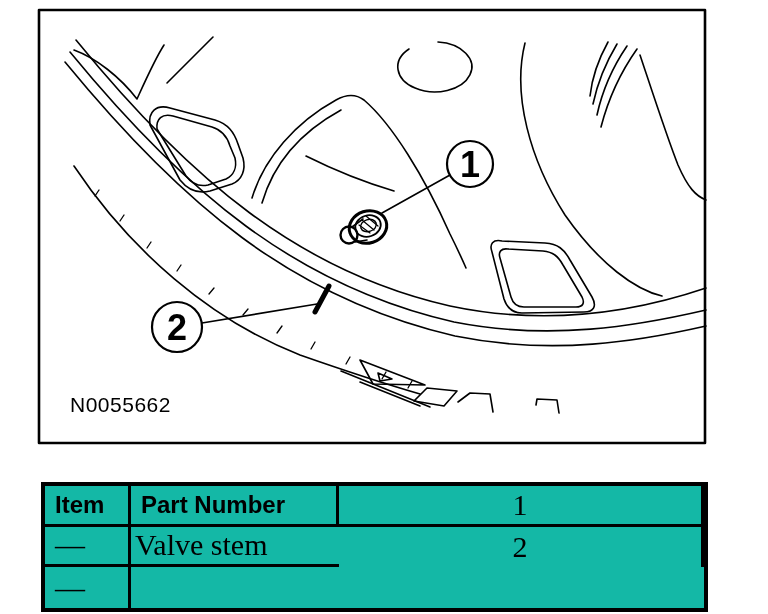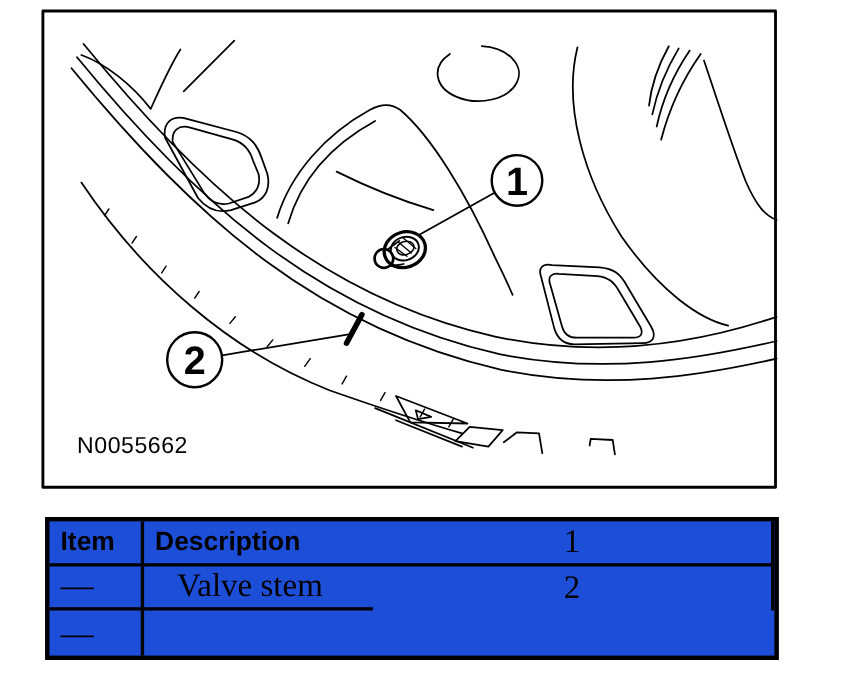--- a/index.html
+++ b/index.html
@@ -3,32 +3,32 @@
 <meta charset="utf-8">
 <style>
   html,body{margin:0;padding:0;background:#fff;}
   .canvas{position:relative;width:768px;height:614px;background:#ffffff;overflow:hidden;
           font-family:"Liberation Sans",sans-serif;}
   svg.figure{position:absolute;left:0;top:0;width:768px;height:614px;display:block;}
   svg.figure *{fill:none;stroke:#000;stroke-width:1.6;stroke-linecap:round;stroke-linejoin:round;}
   svg.figure text{fill:#000;stroke:none;}
   svg.figure .caption{font-family:"Liberation Sans",sans-serif;font-size:21px;letter-spacing:0.5px;}
   svg.figure .callout-num{font-family:"Liberation Sans",sans-serif;font-size:36px;font-weight:600;text-anchor:middle;}
-  .parts-table{position:absolute;left:41px;top:470px;width:667px;height:130px;
-               border:4px solid #000;box-sizing:border-box;background:#1d4ed8;
+  .parts-table{position:absolute;left:41px;top:482px;width:667px;height:130px;
+               border:4px solid #000;box-sizing:border-box;background:#14b8a6;
                display:grid;grid-template-columns:86px 208px 1fr;grid-template-rows:1fr 1fr 1fr;}
   .cell{display:flex;align-items:center;border-right:3px solid #000;border-bottom:3px solid #000;
         box-sizing:border-box;white-space:nowrap;overflow:hidden;}
   .cell.last-col{border-right:none;}
   .cell.last-row{border-bottom:none;}
   .cell.th{font-family:"Liberation Sans",sans-serif;font-weight:bold;font-size:24px;padding-left:10px;}
   .cell.body{font-family:"Liberation Serif",serif;font-size:30px;}
   .cell.item-cell{justify-content:center;padding-left:0;}
   .cell.part-cell{padding-left:10px;}
-  .cell.desc-cell{padding-left:30px;}
+  .cell.desc-cell{padding-left:4px;}
 </style>
 </head>
 <body>
 
 <div class="canvas">
 
   <svg class="figure" viewBox="0 0 768 614">
 
     <rect x="39" y="10" width="666" height="433" style="stroke-width:2.6"></rect>
 
@@ -106,21 +106,21 @@
       <path d="M202,323 L317,304"></path>
       <circle cx="177" cy="327" r="25" style="stroke-width:2.2;fill:#fff"></circle>
       <text x="177" y="340" class="callout-num">2</text>
     </g>
 
     <text x="70" y="412" class="caption">N0055662</text>
   </svg>
 
   <div class="parts-table">
     <div class="cell th">Item</div>
-    <div class="cell th last-col">Description</div>
+    <div class="cell th">Part Number</div>
 
     <div class="cell body item-cell">1</div>
     <div class="cell body part-cell">—</div>
     <div class="cell body desc-cell last-col">Valve stem</div>
 
     <div class="cell body item-cell last-row">2</div>
     <div class="cell body part-cell last-row">—</div>
   </div>
 
 </div>

